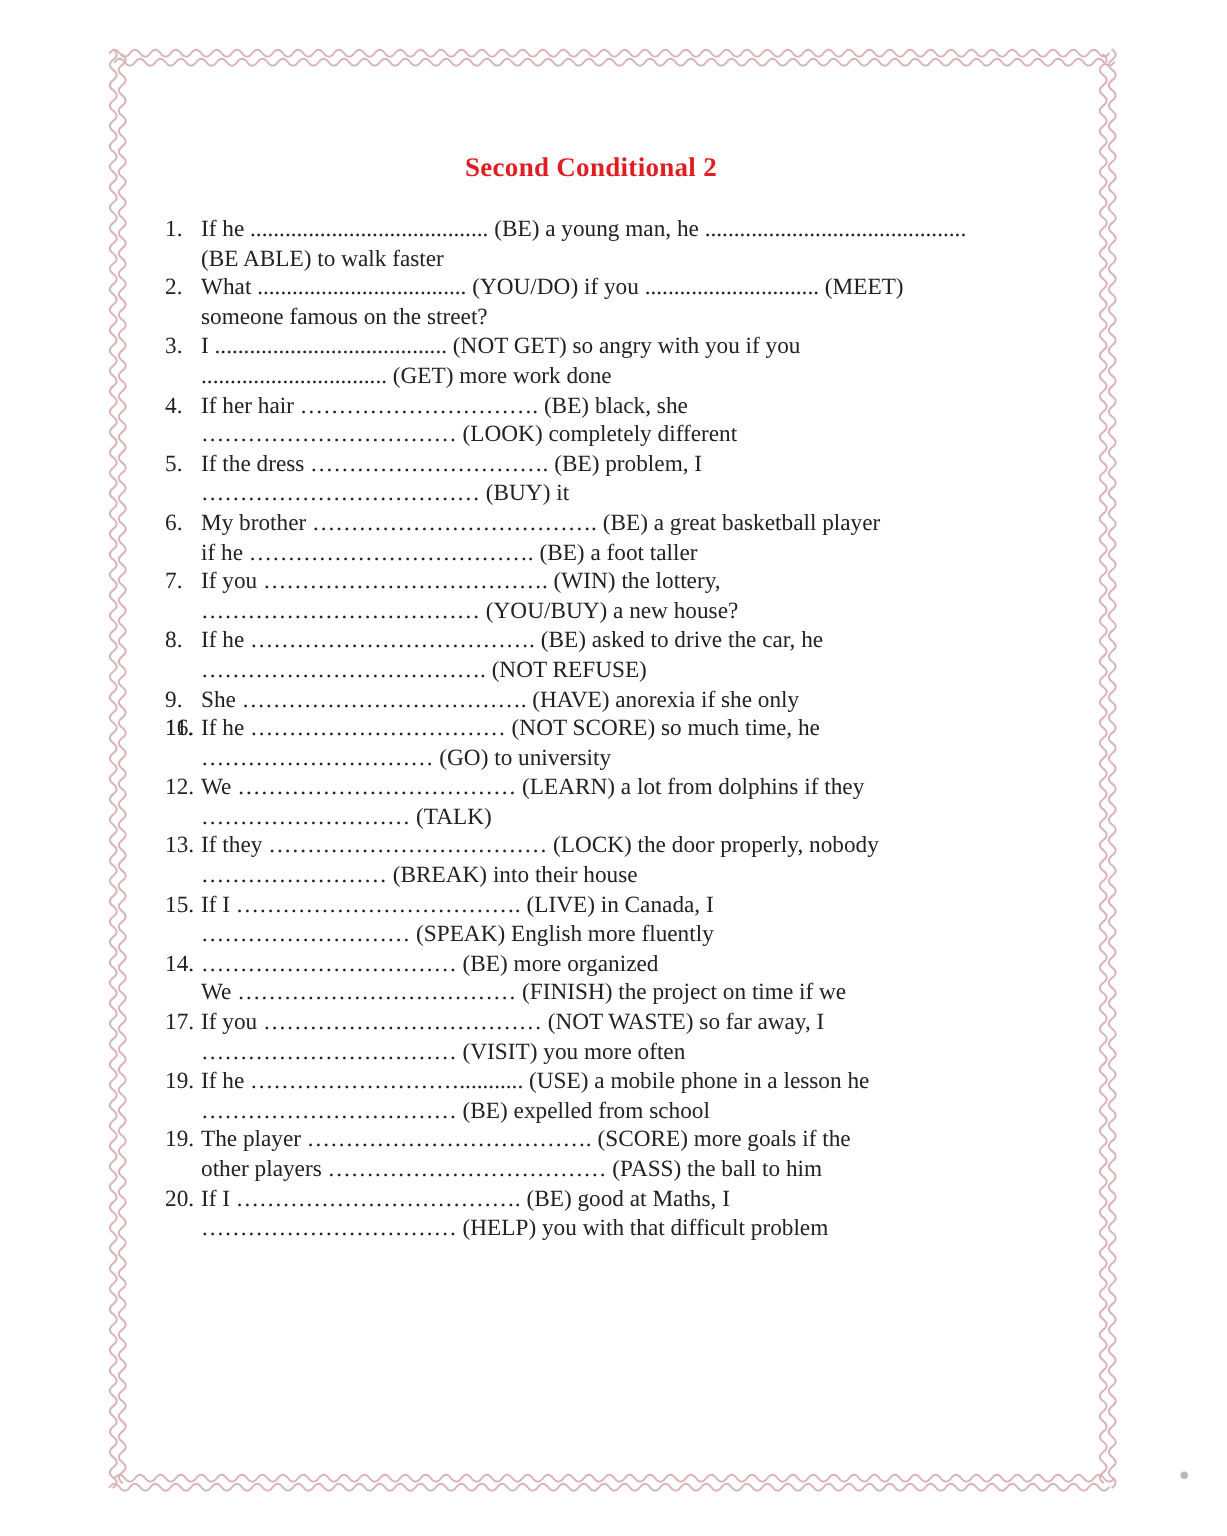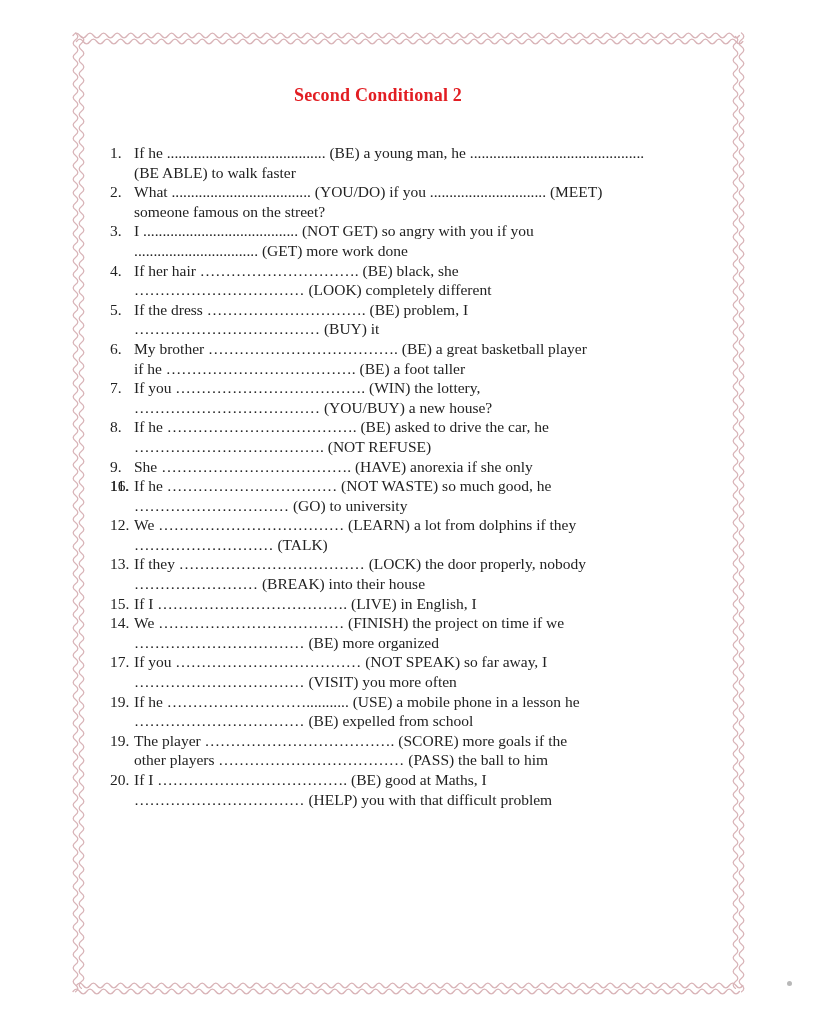--- a/index.html
+++ b/index.html
@@ -2,21 +2,21 @@
 <html><head>
 <meta charset="utf-8">
 <style>
   html,body{margin:0;padding:0;}
   body{
     width:818px;height:1024px;position:relative;background:#ffffff;
     font-family:"Liberation Serif", serif;overflow:hidden;
   }
   #border-svg{position:absolute;left:0;top:0;width:818px;height:1024px;pointer-events:none;}
   .page-title{
-    position:absolute;top:85px;left:0;width:756px;margin:0;
+    position:absolute;top:85px;left:0;width:756px;margin:16px;
     text-align:center;font-size:18px;font-weight:bold;letter-spacing:0.2px;
   }
   .exercise-list{
     position:absolute;left:110px;top:143px;width:616px;
     font-size:15.5px;color:#222222;
   }
   .item{position:relative;padding-left:24px;}
   .num{position:absolute;left:0;top:0;line-height:19.6px;}
   .line{display:block;line-height:19.6px;white-space:nowrap;}
   .stray-dot{
@@ -93,51 +93,52 @@
     <span class="num">9.</span>
   <span class="line">She ………………………………. (HAVE) anorexia if she only</span>
     </div>
 
   <div class="item">
     <span class="num">16.</span>
     </div>
 
   <div class="item">
     <span class="num">11.</span>
-  <span class="line">If he …………………………… (NOT WASTE) so much good, he</span>
+  <span class="line">If he …………………………… (NOT SCORE) so much time, he</span>
       <span class="line">………………………… (GO) to university</span>
     </div>
 
   <div class="item">
     <span class="num">12.</span>
   <span class="line">We ……………………………… (LEARN) a lot from dolphins if they</span>
       <span class="line">……………………… (TALK)</span>
     </div>
 
   <div class="item">
     <span class="num">13.</span>
   <span class="line">If they ……………………………… (LOCK) the door properly, nobody</span>
       <span class="line">…………………… (BREAK) into their house</span>
     </div>
 
 
   <div class="item">
     <span class="num">15.</span>
-  <span class="line">If I ………………………………. (LIVE) in English, I</span>
+  <span class="line">If I ………………………………. (LIVE) in Canada, I</span>
+      <span class="line">……………………… (SPEAK) English more fluently</span>
     </div>
 
   <div class="item">
     <span class="num">14.</span>
-  <span class="line">We ……………………………… (FINISH) the project on time if we</span>
-      <span class="line">…………………………… (BE) more organized</span>
+  <span class="line">…………………………… (BE) more organized</span>
+      <span class="line">We ……………………………… (FINISH) the project on time if we</span>
     </div>
 
   <div class="item">
     <span class="num">17.</span>
-  <span class="line">If you ……………………………… (NOT SPEAK) so far away, I</span>
+  <span class="line">If you ……………………………… (NOT WASTE) so far away, I</span>
       <span class="line">…………………………… (VISIT) you more often</span>
     </div>
 
   <div class="item">
     <span class="num">19.</span>
   <span class="line">If he ………………………........... (USE) a mobile phone in a lesson he</span>
       <span class="line">…………………………… (BE) expelled from school</span>
     </div>
 
   <div class="item">

